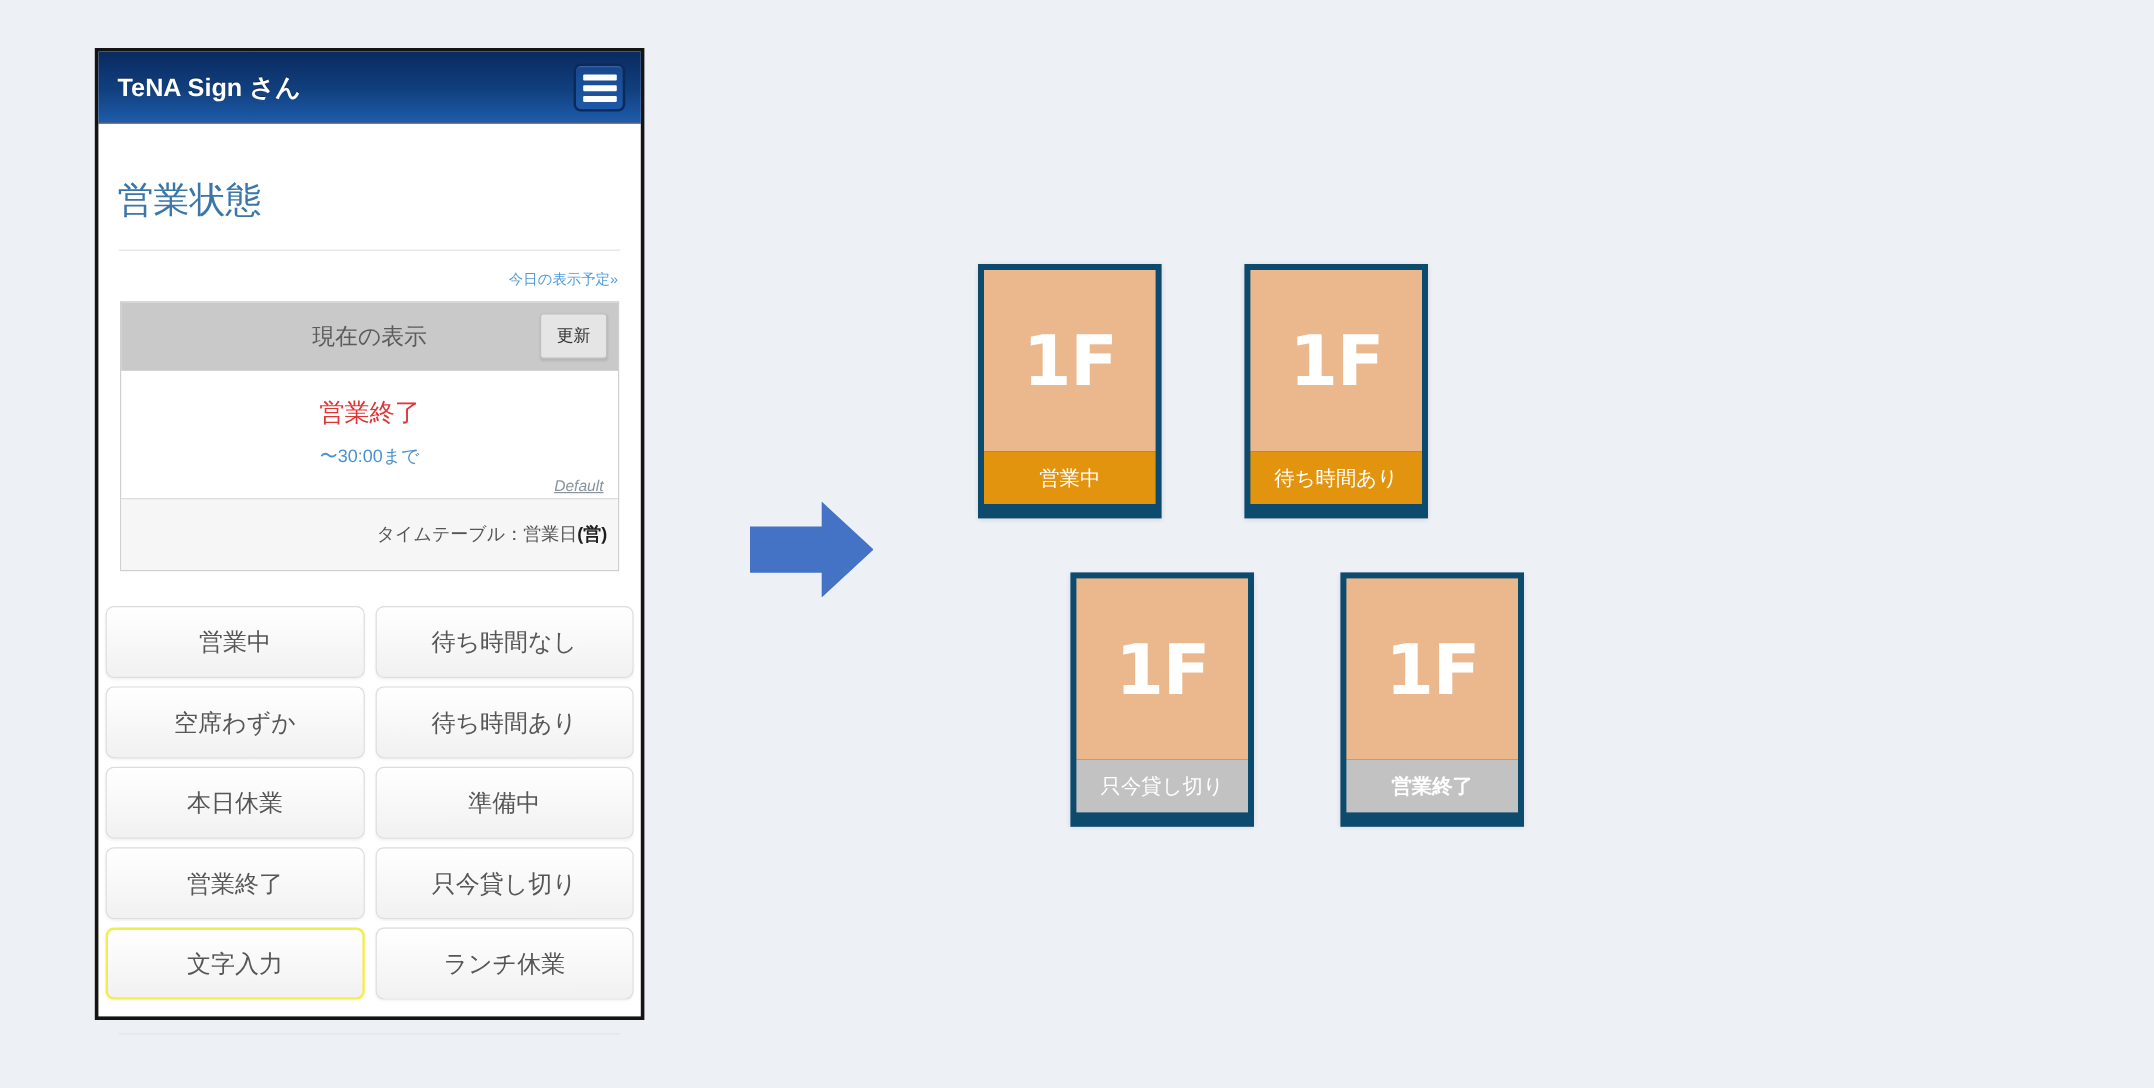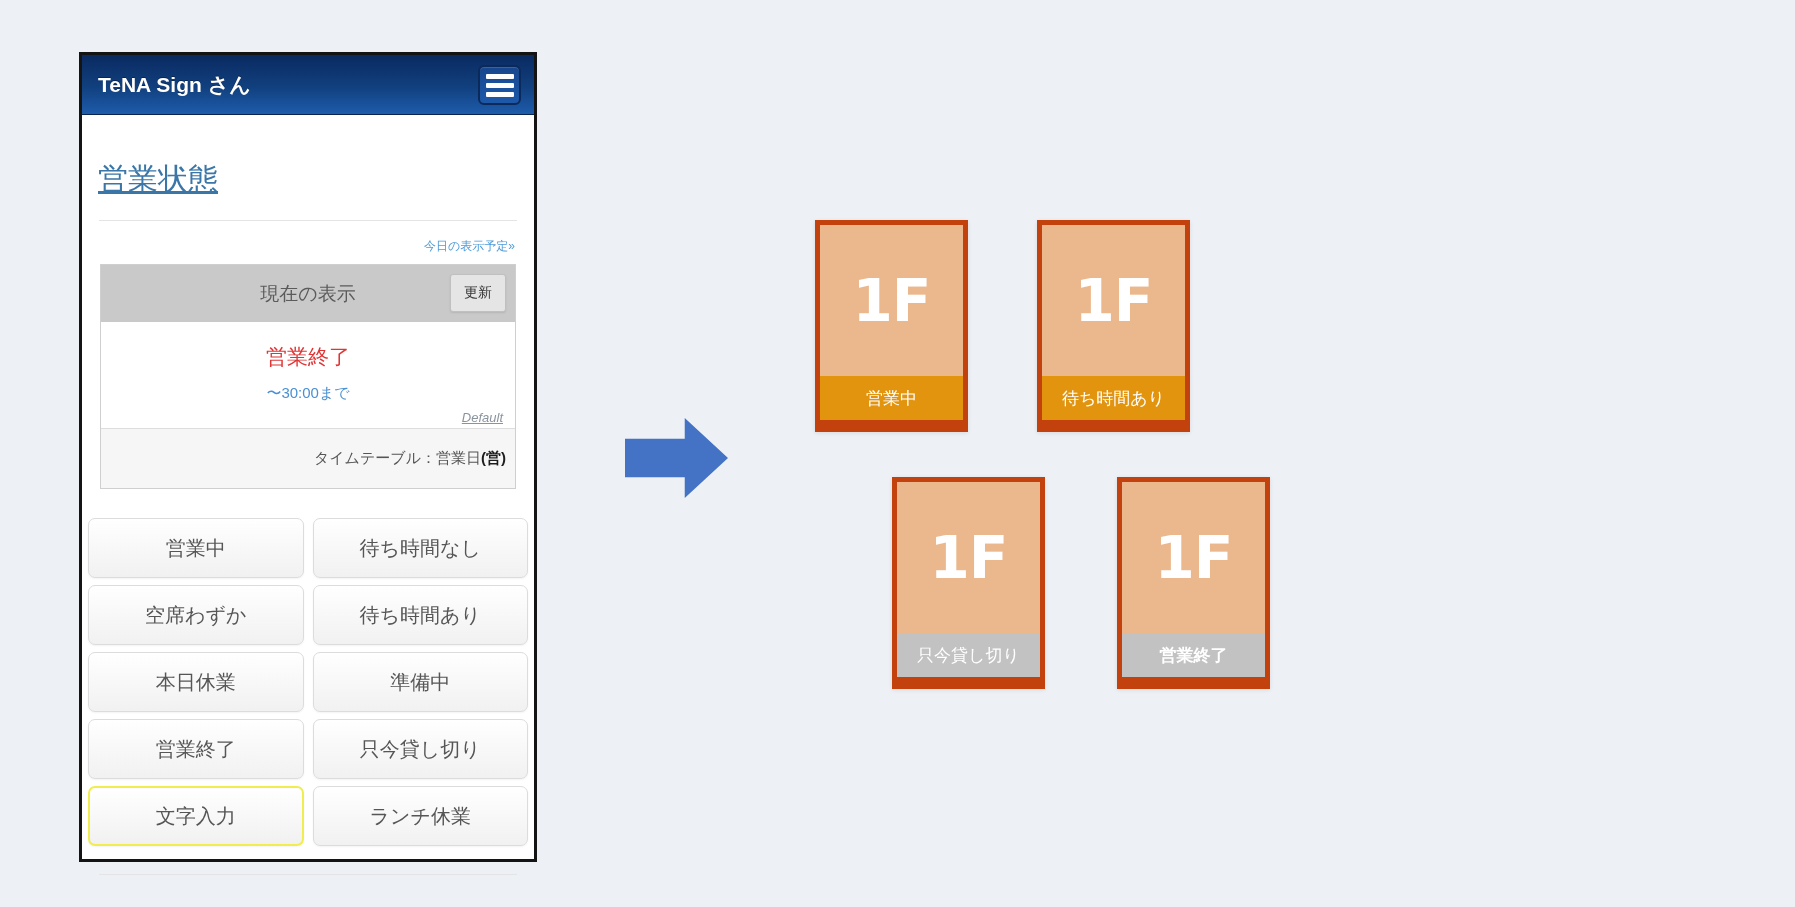--- a/index.html
+++ b/index.html
@@ -6,21 +6,21 @@
   html,body { width:1795px; height:907px; }
   body {
     background:#edf1f5;
     font-family:"Liberation Sans", sans-serif;
     position:relative;
     overflow:hidden;
   }
 
   
   .phone {
-    position:absolute; left:79px; top:52px;
+    position:absolute; left:79px; top:40px;
     width:458px; height:810px;
     background:#ffffff;
     border:3px solid #141414;
   }
   .phone-header {
     height:60px;
     background:linear-gradient(180deg,#0a2a60 0%,#11407f 55%,#1e5cab 100%);
     border-bottom:1px solid #0a2450;
     position:relative;
     display:flex; align-items:center;
@@ -34,21 +34,21 @@
     position:absolute; right:13px; top:10px;
     width:43px; height:40px;
     border:2px solid #0b2a5a; border-radius:6px;
     background:linear-gradient(180deg,#17478d 0%,#1d59a9 100%);
     box-shadow:inset 0 1px 0 rgba(255,255,255,.15);
     display:flex; flex-direction:column; justify-content:center; align-items:center;
     gap:4px; cursor:pointer;
   }
   .menu-btn .bar { width:28px; height:5px; background:#fdfdfd; border-radius:1px; }
 
-  .page-title { margin:44px 16px 0; font-size:30px; font-weight:400; color:#3a76a8;text-decoration:underline; }
+  .page-title { margin:44px 16px 0; font-size:30px; font-weight:400; color:#3a76a8; }
   .rule { border:none; border-top:1px solid #e4e4e4; margin:20px 17px 0; }
 
   .link-row { text-align:right; margin:15px 19px 9px; }
   .link-row span { color:#4e9cd8; font-size:12px; cursor:pointer; }
 
   .panel { margin:0 18px; border:1px solid #cfcfcf; background:#fff; }
   .panel-header {
     background:#c9c9c9; position:relative;
     text-align:center; padding:16px 0 15px;
     color:#5b5b5b; font-size:19px;
@@ -91,21 +91,21 @@
   .arrow {
     position:absolute; left:625px; top:418px;
     width:103px; height:80px;
     background:#4472c4;
     clip-path:polygon(0% 26%, 58% 26%, 58% 0%, 100% 50%, 58% 100%, 58% 74%, 0% 74%);
   }
 
   
   .sign {
     position:absolute; width:153px; height:212px;
-    background:#c2410c; padding:5px 5px 0;
+    background:#0c4a6e; padding:5px 5px 0;
     box-shadow:0 1px 4px rgba(0,0,0,.10);
     display:flex; flex-direction:column;
   }
   .sign-body {
     height:151px; background:#ebb88d;
     display:flex; align-items:center; justify-content:center;
   }
   .floor-text {
     color:#ffffff; font-size:58px; font-weight:700;
     font-family:"DejaVu Sans", sans-serif; letter-spacing:-1px;

